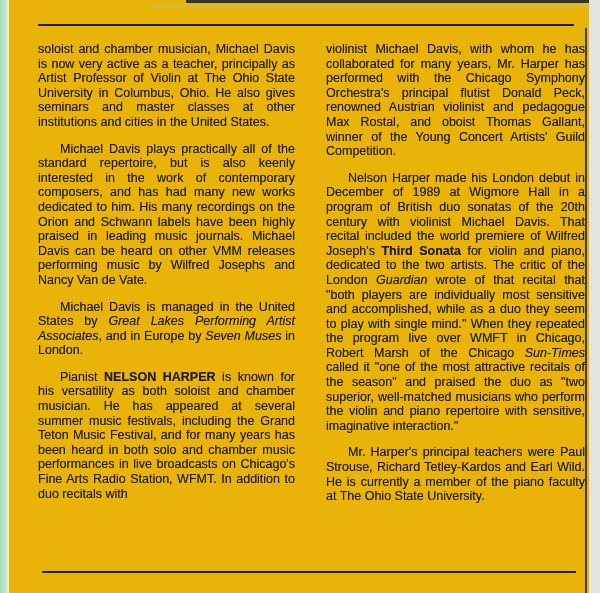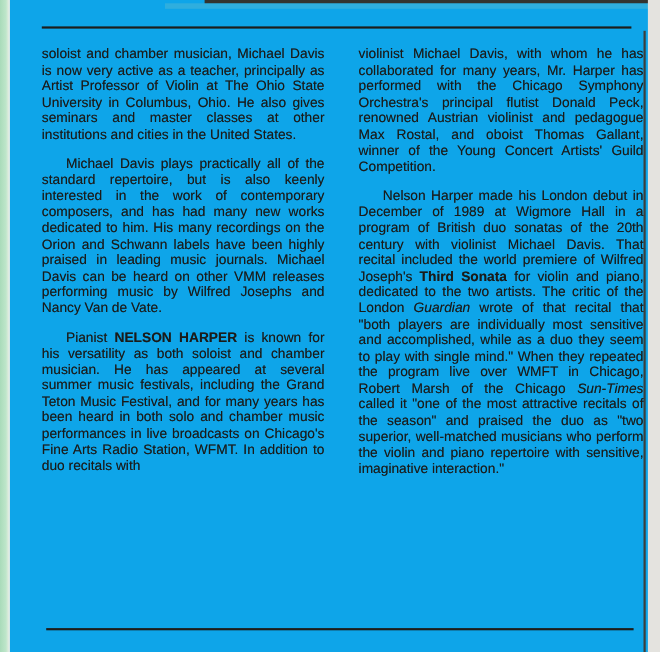--- a/index.html
+++ b/index.html
@@ -1,19 +1,19 @@
 <!DOCTYPE html>
 <html><head>
 <meta charset="utf-8">
 <style>
   html, body { margin: 0; padding: 0; background: #e8e7e3; }
   .scan {
     position: relative;
     width: 600px; height: 593px;
-    background: #0ea5e9;
+    background: #eab308;
     overflow: hidden;
     font-family: "Liberation Sans", sans-serif;
   }
   .green-strip {
     position: absolute; left: 0; top: 0; bottom: 0; width: 9px;
     background: linear-gradient(90deg, #a9dbba 0%, #bee6ca 60%, #f0efeb 100%);
   }
   .edge-top { position: absolute; left: 186px; right: 0; top: 0; height: 3px; background: #33332f; }
   .edge-top-tint { position: absolute; left: 150px; right: 0; top: 3px; height: 5px; background: rgba(170,210,180,0.22); }
   .right-shade { position: absolute; right: 0; top: 0; bottom: 0; width: 11px; background: #e4e3df; }
@@ -41,19 +41,21 @@
   <div class="edge-top"></div>
   <div class="edge-top-tint"></div>
   <div class="right-shade"></div>
   <div class="right-line"></div>
   <div class="rule-top"></div>
   <div class="rule-bottom"></div>
 
   <div class="col col-left">
       <p class="para no-indent"><span>soloist and chamber musician, Michael Davis is now very active as a teacher, principally as Artist Professor of Violin at The Ohio State University in Columbus, Ohio. He also gives seminars and master classes at other institutions and cities in the United States.</span></p>
       <p class="para"><span>Michael Davis plays practically all of the standard repertoire, but is also keenly interested in the work of contemporary composers, and has had many new works dedicated to him. His many recordings on the Orion and Schwann labels have been highly praised in leading music journals. Michael Davis can be heard on other VMM releases performing music by Wilfred Josephs and Nancy Van de Vate.</span></p>
+      <p class="para"><span>Michael Davis is managed in the United States by </span><span class="i">Great Lakes Performing Artist Associates</span><span>, and in Europe by </span><span class="i">Seven Muses</span><span> in London.</span></p>
       <p class="para"><span>Pianist </span><span class="b">NELSON HARPER</span><span> is known for his versatility as both soloist and chamber musician. He has appeared at several summer music festivals, including the Grand Teton Music Festival, and for many years has been heard in both solo and chamber music performances in live broadcasts on Chicago's Fine Arts Radio Station, WFMT. In addition to duo recitals with</span></p>
     </div>
   <div class="col col-right">
       <p class="para no-indent"><span>violinist Michael Davis, with whom he has collaborated for many years, Mr. Harper has performed with the Chicago Symphony Orchestra's principal flutist Donald Peck, renowned Austrian violinist and pedagogue Max Rostal, and oboist Thomas Gallant, winner of the Young Concert Artists' Guild Competition.</span></p>
       <p class="para"><span>Nelson Harper made his London debut in December of 1989 at Wigmore Hall in a program of British duo sonatas of the 20th century with violinist Michael Davis. That recital included the world premiere of Wilfred Joseph's </span><span class="b">Third Sonata</span><span> for violin and piano, dedicated to the two artists. The critic of the London </span><span class="i">Guardian</span><span> wrote of that recital that "both players are individually most sensitive and accomplished, while as a duo they seem to play with single mind." When they repeated the program live over WMFT in Chicago, Robert Marsh of the Chicago </span><span class="i">Sun-Times</span><span> called it "one of the most attractive recitals of the season" and praised the duo as "two superior, well-matched musicians who perform the violin and piano repertoire with sensitive, imaginative interaction."</span></p>
+      <p class="para"><span>Mr. Harper's principal teachers were Paul Strouse, Richard Tetley-Kardos and Earl Wild. He is currently a member of the piano faculty at The Ohio State University.</span></p>
     </div>
 </div>
 
 </body></html>

